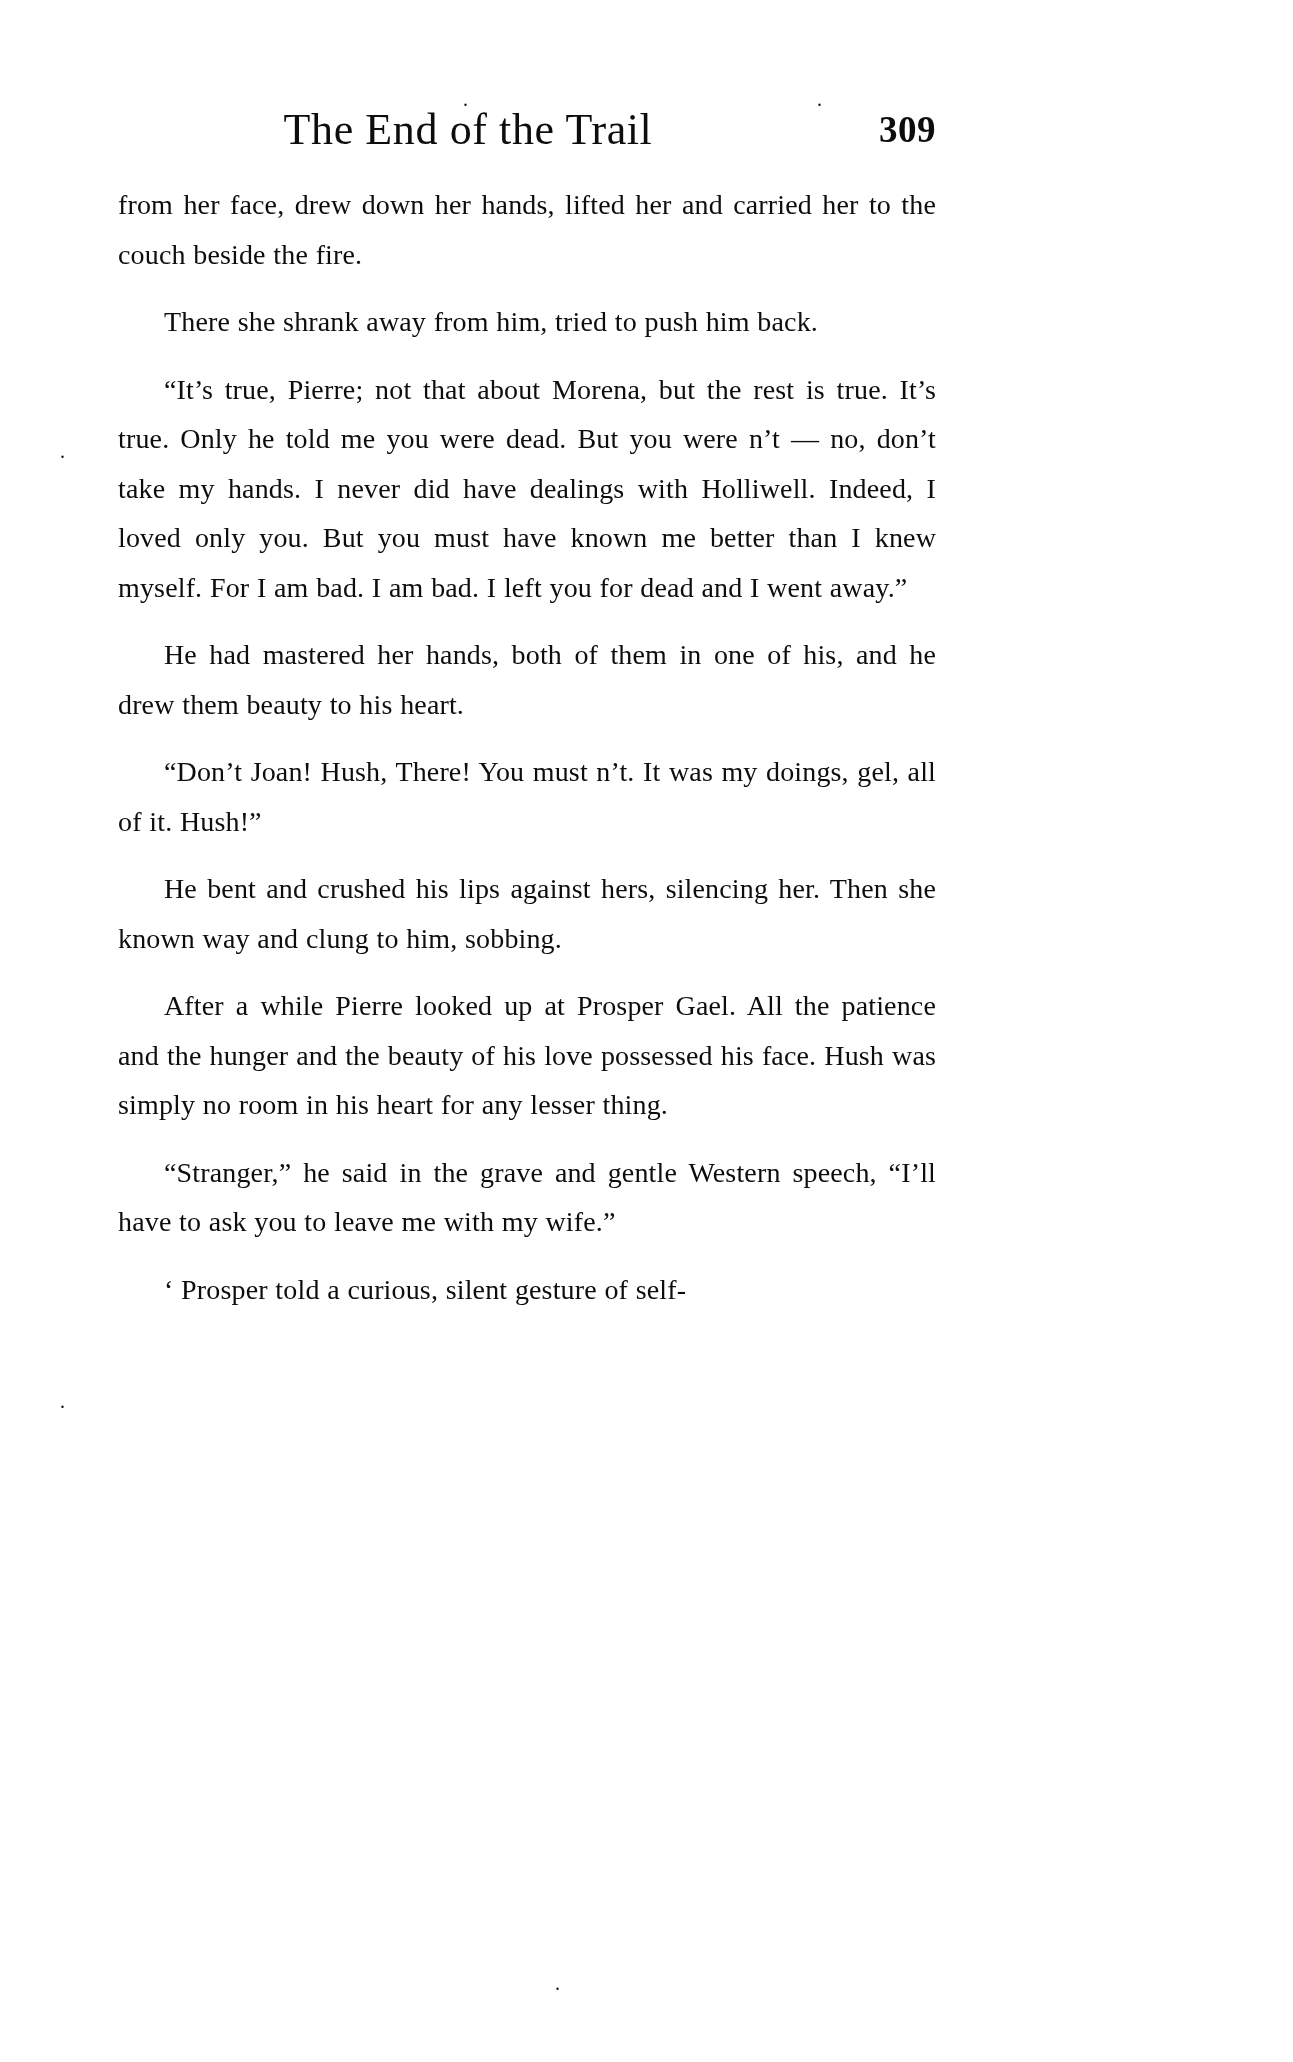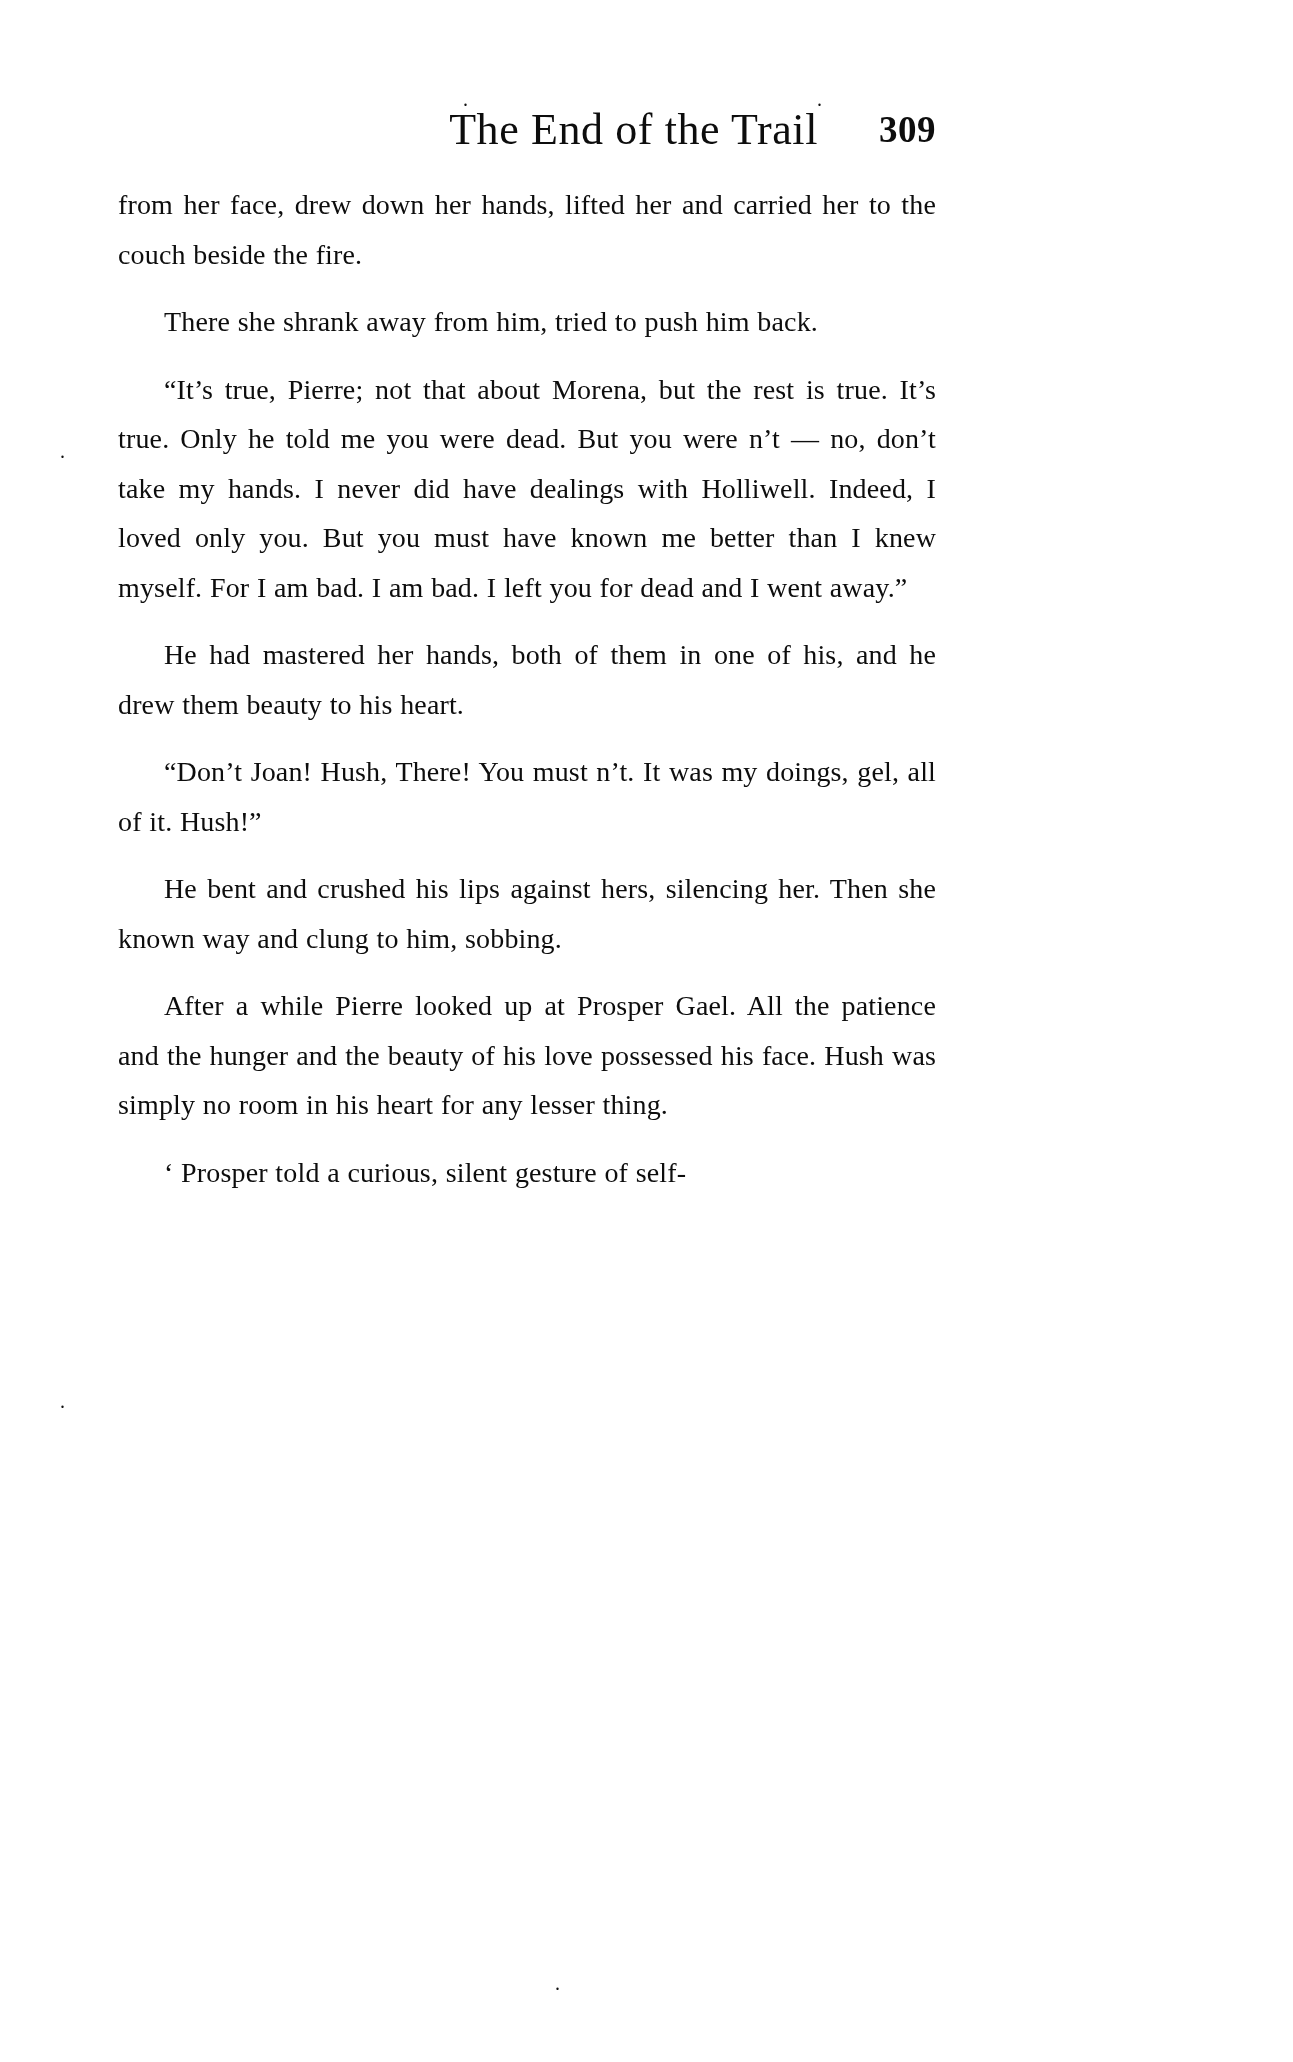--- a/index.html
+++ b/index.html
@@ -30,21 +30,21 @@
   .running-head {
     position: relative;
     height: 62px;
     margin-bottom: 14px;
   }
   .head-title {
     position: absolute;
     left: 0;
     top: 0;
     width: 700px;
-    text-align: right;
+    text-align: center;
     font-size: 44px;
     letter-spacing: 0.6px;
     white-space: nowrap;
   }
   .head-folio {
     position: absolute;
     right: 0;
     top: 4px;
     font-size: 37px;
     font-weight: bold;
@@ -97,17 +97,18 @@
     </div>
 
     <div class="body-text">
       <p class="first">from her face, drew down her hands, lifted her and carried her to the couch beside the fire.</p>
       <p class="indent">There she shrank away from him, tried to push him back.</p>
       <p class="indent">“It’s true, Pierre; not that about Morena, but the rest is true. It’s true. Only he told me you were dead. But you were n’t — no, don’t take my hands. I never did have dealings with Holliwell. Indeed, I loved only you. But you must have known me better than I knew myself. For I am bad. I am bad. I left you for dead and I went away.”</p>
       <p class="indent">He had mastered her hands, both of them in one of his, and he drew them beauty to his heart.</p>
       <p class="indent">“Don’t Joan! Hush, There! You must n’t. It was my doings, gel, all of it. Hush!”</p>
       <p class="indent">He bent and crushed his lips against hers, silencing her. Then she known way and clung to him, sobbing.</p>
       <p class="indent">After a while Pierre looked up at Prosper Gael. All the patience and the hunger and the beauty of his love possessed his face. Hush was simply no room in his heart for any lesser thing.</p>
+      <p class="indent">“Stranger,” he said in the grave and gentle Western speech, “I’ll have to ask you to leave me with my wife.”</p>
       <p class="indent">‘  Prosper told a curious, silent gesture of self-</p>
     </div>
 
   </div>
 </div>
 
 </body></html>

